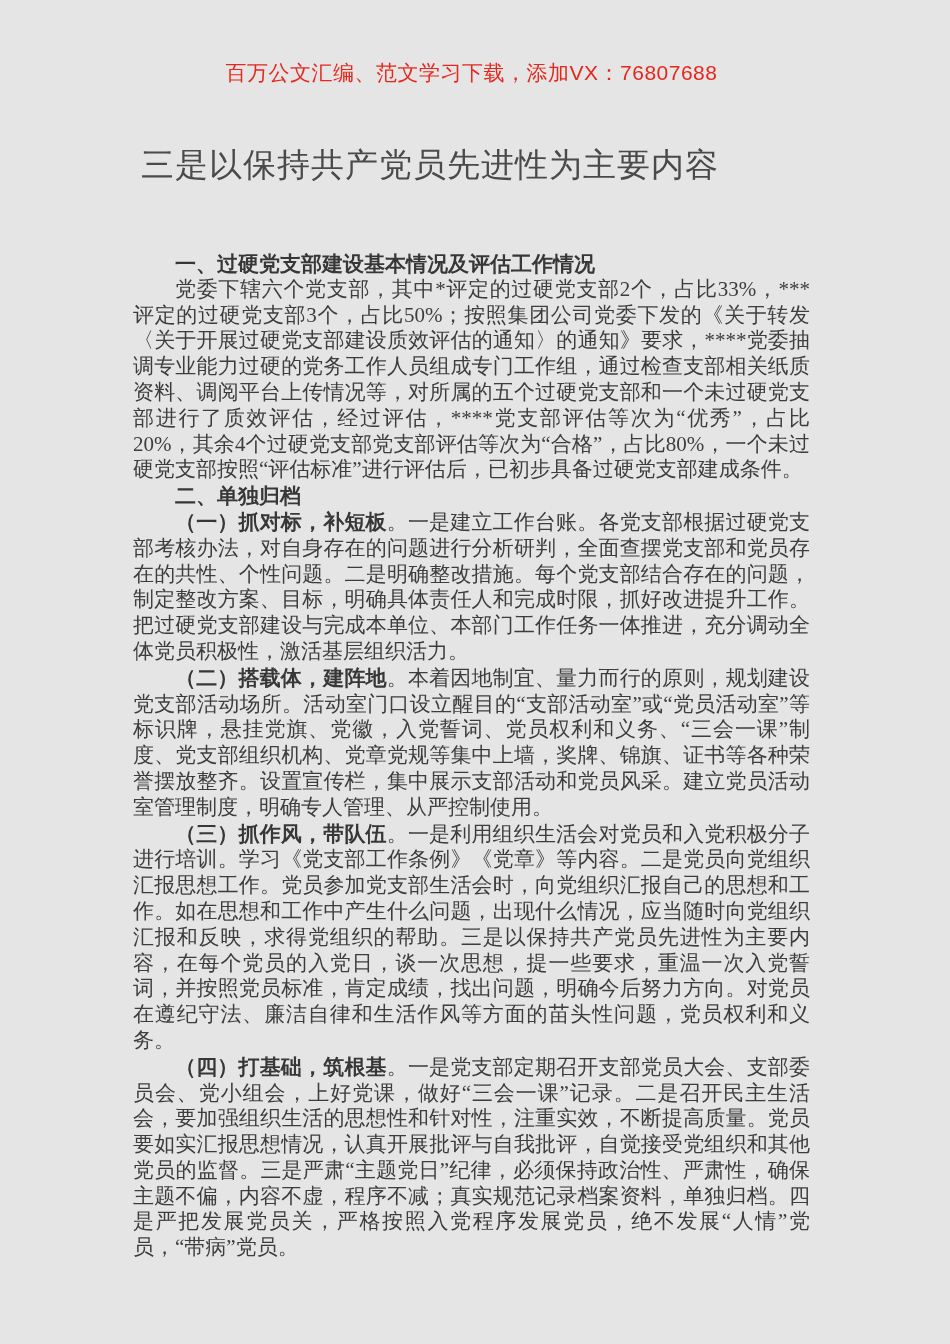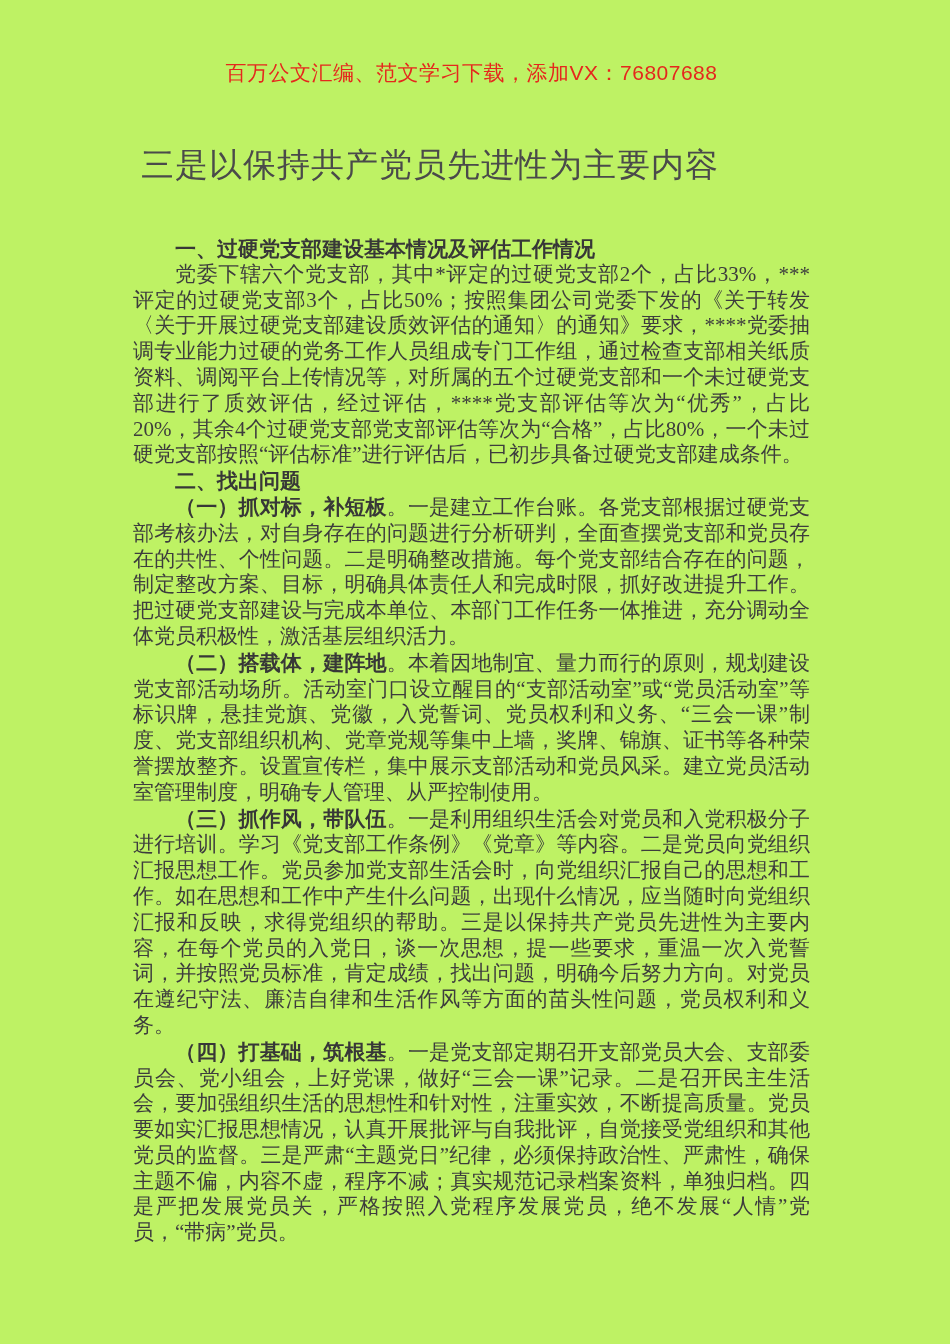--- a/index.html
+++ b/index.html
@@ -11,41 +11,41 @@
       width: 950px;
       height: 1344px;
       overflow: hidden;
       font-family: "Liberation Serif", "DejaVu Serif", serif;
     }
     .page {
       box-sizing: border-box;
       width: 950px;
       height: 1344px;
       padding: 62px 140px 0 133px;
-      background: #bef264;
+      background: #e5e5e5;
     }
     .banner {
       text-align: center;
       font-family: "Liberation Sans", "DejaVu Sans", sans-serif;
       font-size: 21px;
       line-height: 22px;
       color: #e5271d;
       letter-spacing: 0.5px;
     }
     .doc-title {
       margin: 62px 0 0 8px;
       font-family: "Liberation Sans", "DejaVu Sans", sans-serif;
       font-size: 33px;
       line-height: 38px;
       font-weight: 500;
       color: #4a4a4a;
       letter-spacing: 1px;
     }
     .content {
-      margin-top: 52px;
+      margin-top: 67px;
       font-size: 21px;
       line-height: 25.8px;
       color: #3d3d3d;
       text-align: justify;
     }
     .content p {
       margin: 0;
       text-indent: 2em;
     }
     p.sec-heading {
@@ -67,21 +67,21 @@
   <div class="banner">百万公文汇编、范文学习下载，添加VX：76807688</div>
 
   <h1 class="doc-title">三是以保持共产党员先进性为主要内容</h1>
 
   <div class="content">
 
     <p class="sec-heading">一、过硬党支部建设基本情况及评估工作情况</p>
 
     <p><span>党委下辖六个党支部，其中*评定的过硬党支部2个，占比33%，***评定的过硬党支部3个，占比50%；按照集团公司党委下发的《关于转发〈关于开展过硬党支部建设质效评估的通知〉的通知》要求，****党委抽调专业能力过硬的党务工作人员组成专门工作组，通过检查支部相关纸质资料、调阅平台上传情况等，对所属的五个过硬党支部和一个未过硬党支部进行了质效评估，经过评估，****党支部评估等次为“优秀”，占比20%，其余4个过硬党支部党支部评估等次为“合格”，占比80%，一个未过硬党支部按照“评估标准”进行评估后，已初步具备过硬党支部建成条件。</span></p>
 
-    <p class="sec-heading">二、找出问题</p>
+    <p class="sec-heading">二、单独归档</p>
 
     <p><span class="para-lead">（一）抓对标，补短板</span><span>。一是建立工作台账。各党支部根据过硬党支部考核办法，对自身存在的问题进行分析研判，全面查摆党支部和党员存在的共性、个性问题。二是明确整改措施。每个党支部结合存在的问题，制定整改方案、目标，明确具体责任人和完成时限，抓好改进提升工作。把过硬党支部建设与完成本单位、本部门工作任务一体推进，充分调动全体党员积极性，激活基层组织活力。</span></p>
 
     <p><span class="para-lead">（二）搭载体，建阵地</span><span>。本着因地制宜、量力而行的原则，规划建设党支部活动场所。活动室门口设立醒目的“支部活动室”或“党员活动室”等标识牌，悬挂党旗、党徽，入党誓词、党员权利和义务、“三会一课”制度、党支部组织机构、党章党规等集中上墙，奖牌、锦旗、证书等各种荣誉摆放整齐。设置宣传栏，集中展示支部活动和党员风采。建立党员活动室管理制度，明确专人管理、从严控制使用。</span></p>
 
     <p><span class="para-lead">（三）抓作风，带队伍</span><span>。一是利用组织生活会对党员和入党积极分子进行培训。学习《党支部工作条例》《党章》等内容。二是党员向党组织汇报思想工作。党员参加党支部生活会时，向党组织汇报自己的思想和工作。如在思想和工作中产生什么问题，出现什么情况，应当随时向党组织汇报和反映，求得党组织的帮助。三是以保持共产党员先进性为主要内容，在每个党员的入党日，谈一次思想，提一些要求，重温一次入党誓词，并按照党员标准，肯定成绩，找出问题，明确今后努力方向。对党员在遵纪守法、廉洁自律和生活作风等方面的苗头性问题，党员权利和义务。</span></p>
 
     <p><span class="para-lead">（四）打基础，筑根基</span><span>。一是党支部定期召开支部党员大会、支部委员会、党小组会，上好党课，做好“三会一课”记录。二是召开民主生活会，要加强组织生活的思想性和针对性，注重实效，不断提高质量。党员要如实汇报思想情况，认真开展批评与自我批评，自觉接受党组织和其他党员的监督。三是严肃“主题党日”纪律，必须保持政治性、严肃性，确保主题不偏，内容不虚，程序不减；真实规范记录档案资料，单独归档。四是严把发展党员关，严格按照入党程序发展党员，绝不发展“人情”党员，“带病”党员。</span></p>
 
 

